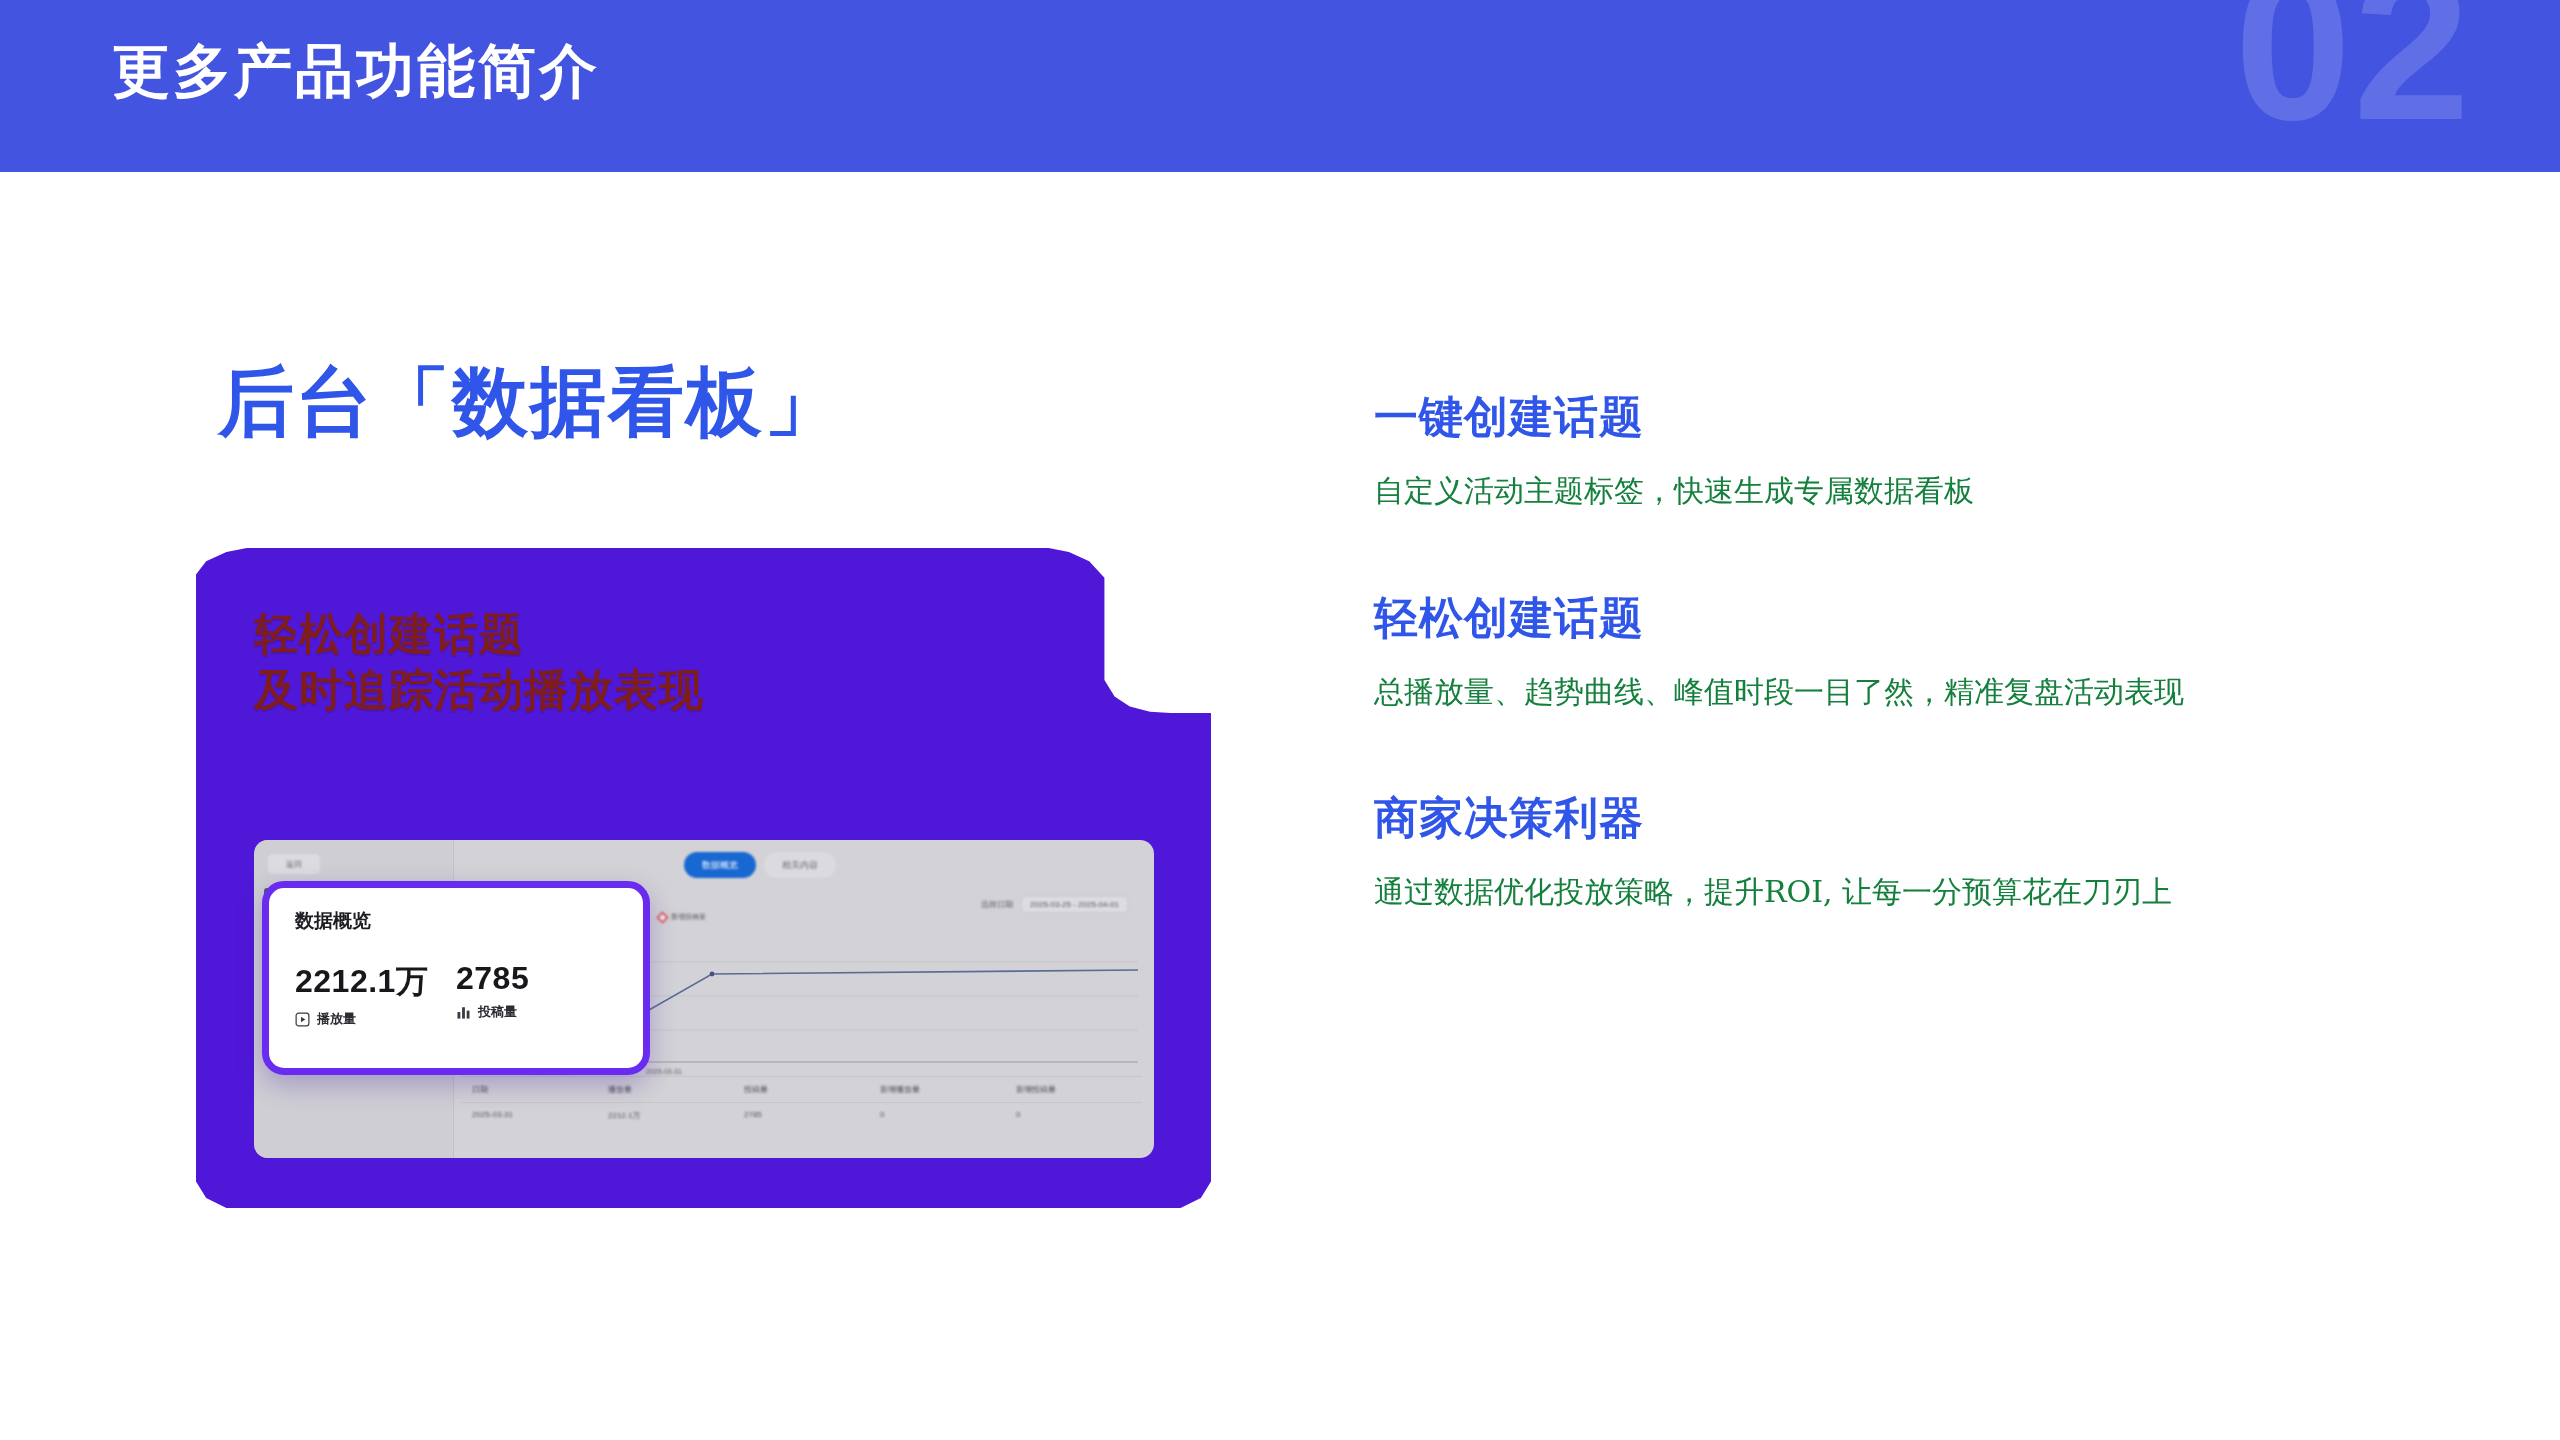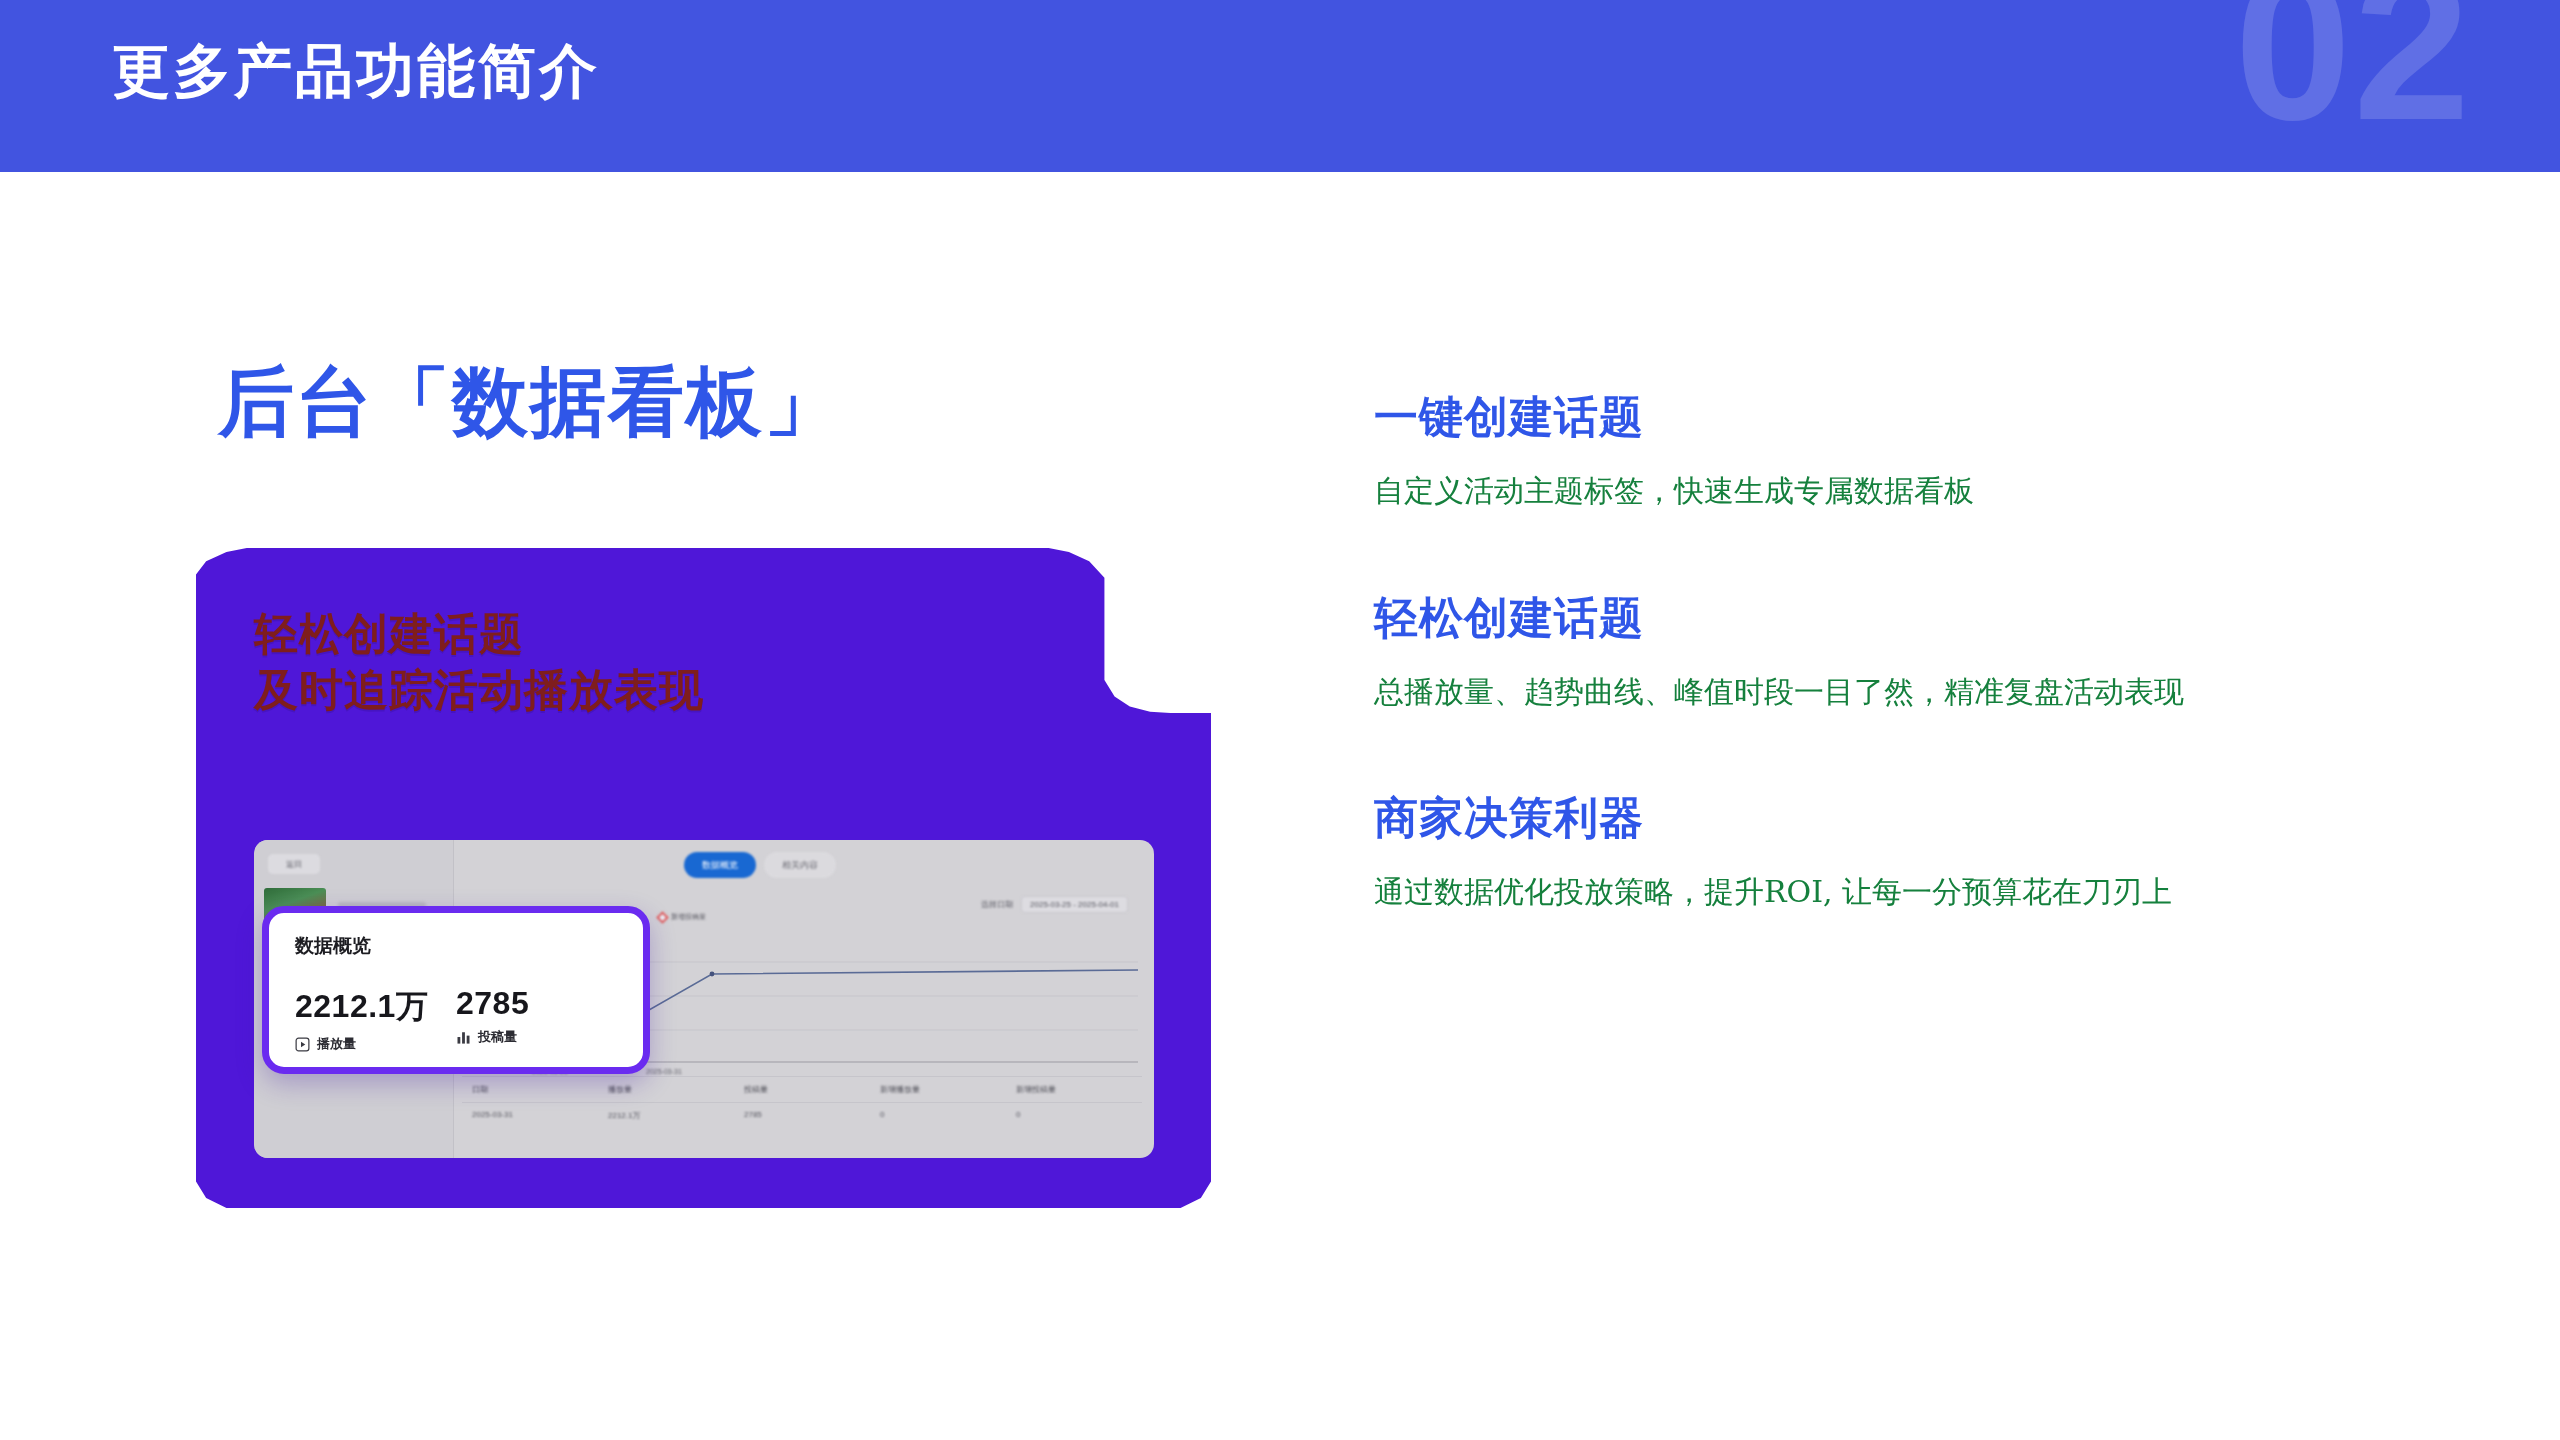--- a/index.html
+++ b/index.html
@@ -142,22 +142,22 @@
   .dash-table { position: absolute; left: 208px; top: 236px; right: 12px; }
   .dash-row { display: flex; padding: 7px 0; border-top: 1px solid #c6c5cb; }
   .dash-cell {
     flex: 1; font-size: 8px; color: #55555e; filter: blur(1.2px);
     padding-left: 10px;
   }
   .dash-row.head .dash-cell { color: #4c4c55; }
 
   
   .popup {
-    position: absolute; left: 262px; top: 906px;
-    width: 388px; height: 168px;
+    position: absolute; left: 262px; top: 881px;
+    width: 388px; height: 194px;
     background: #ffffff; border: 7px solid #6a2bf0;
     border-radius: 22px;
     box-shadow: 0 10px 26px rgba(60,20,160,0.28);
     padding: 20px 26px;
   }
   .popup-title { font-size: 19px; font-weight: 700; color: #1d1d22; }
   .popup-stats { display: flex; margin-top: 26px; }
   .stat { width: 50%; }
   .stat-value { font-size: 32px; font-weight: 700; color: #17171c; letter-spacing: .5px; }
   .stat-label { display: flex; align-items: center; gap: 7px; margin-top: 6px; }

